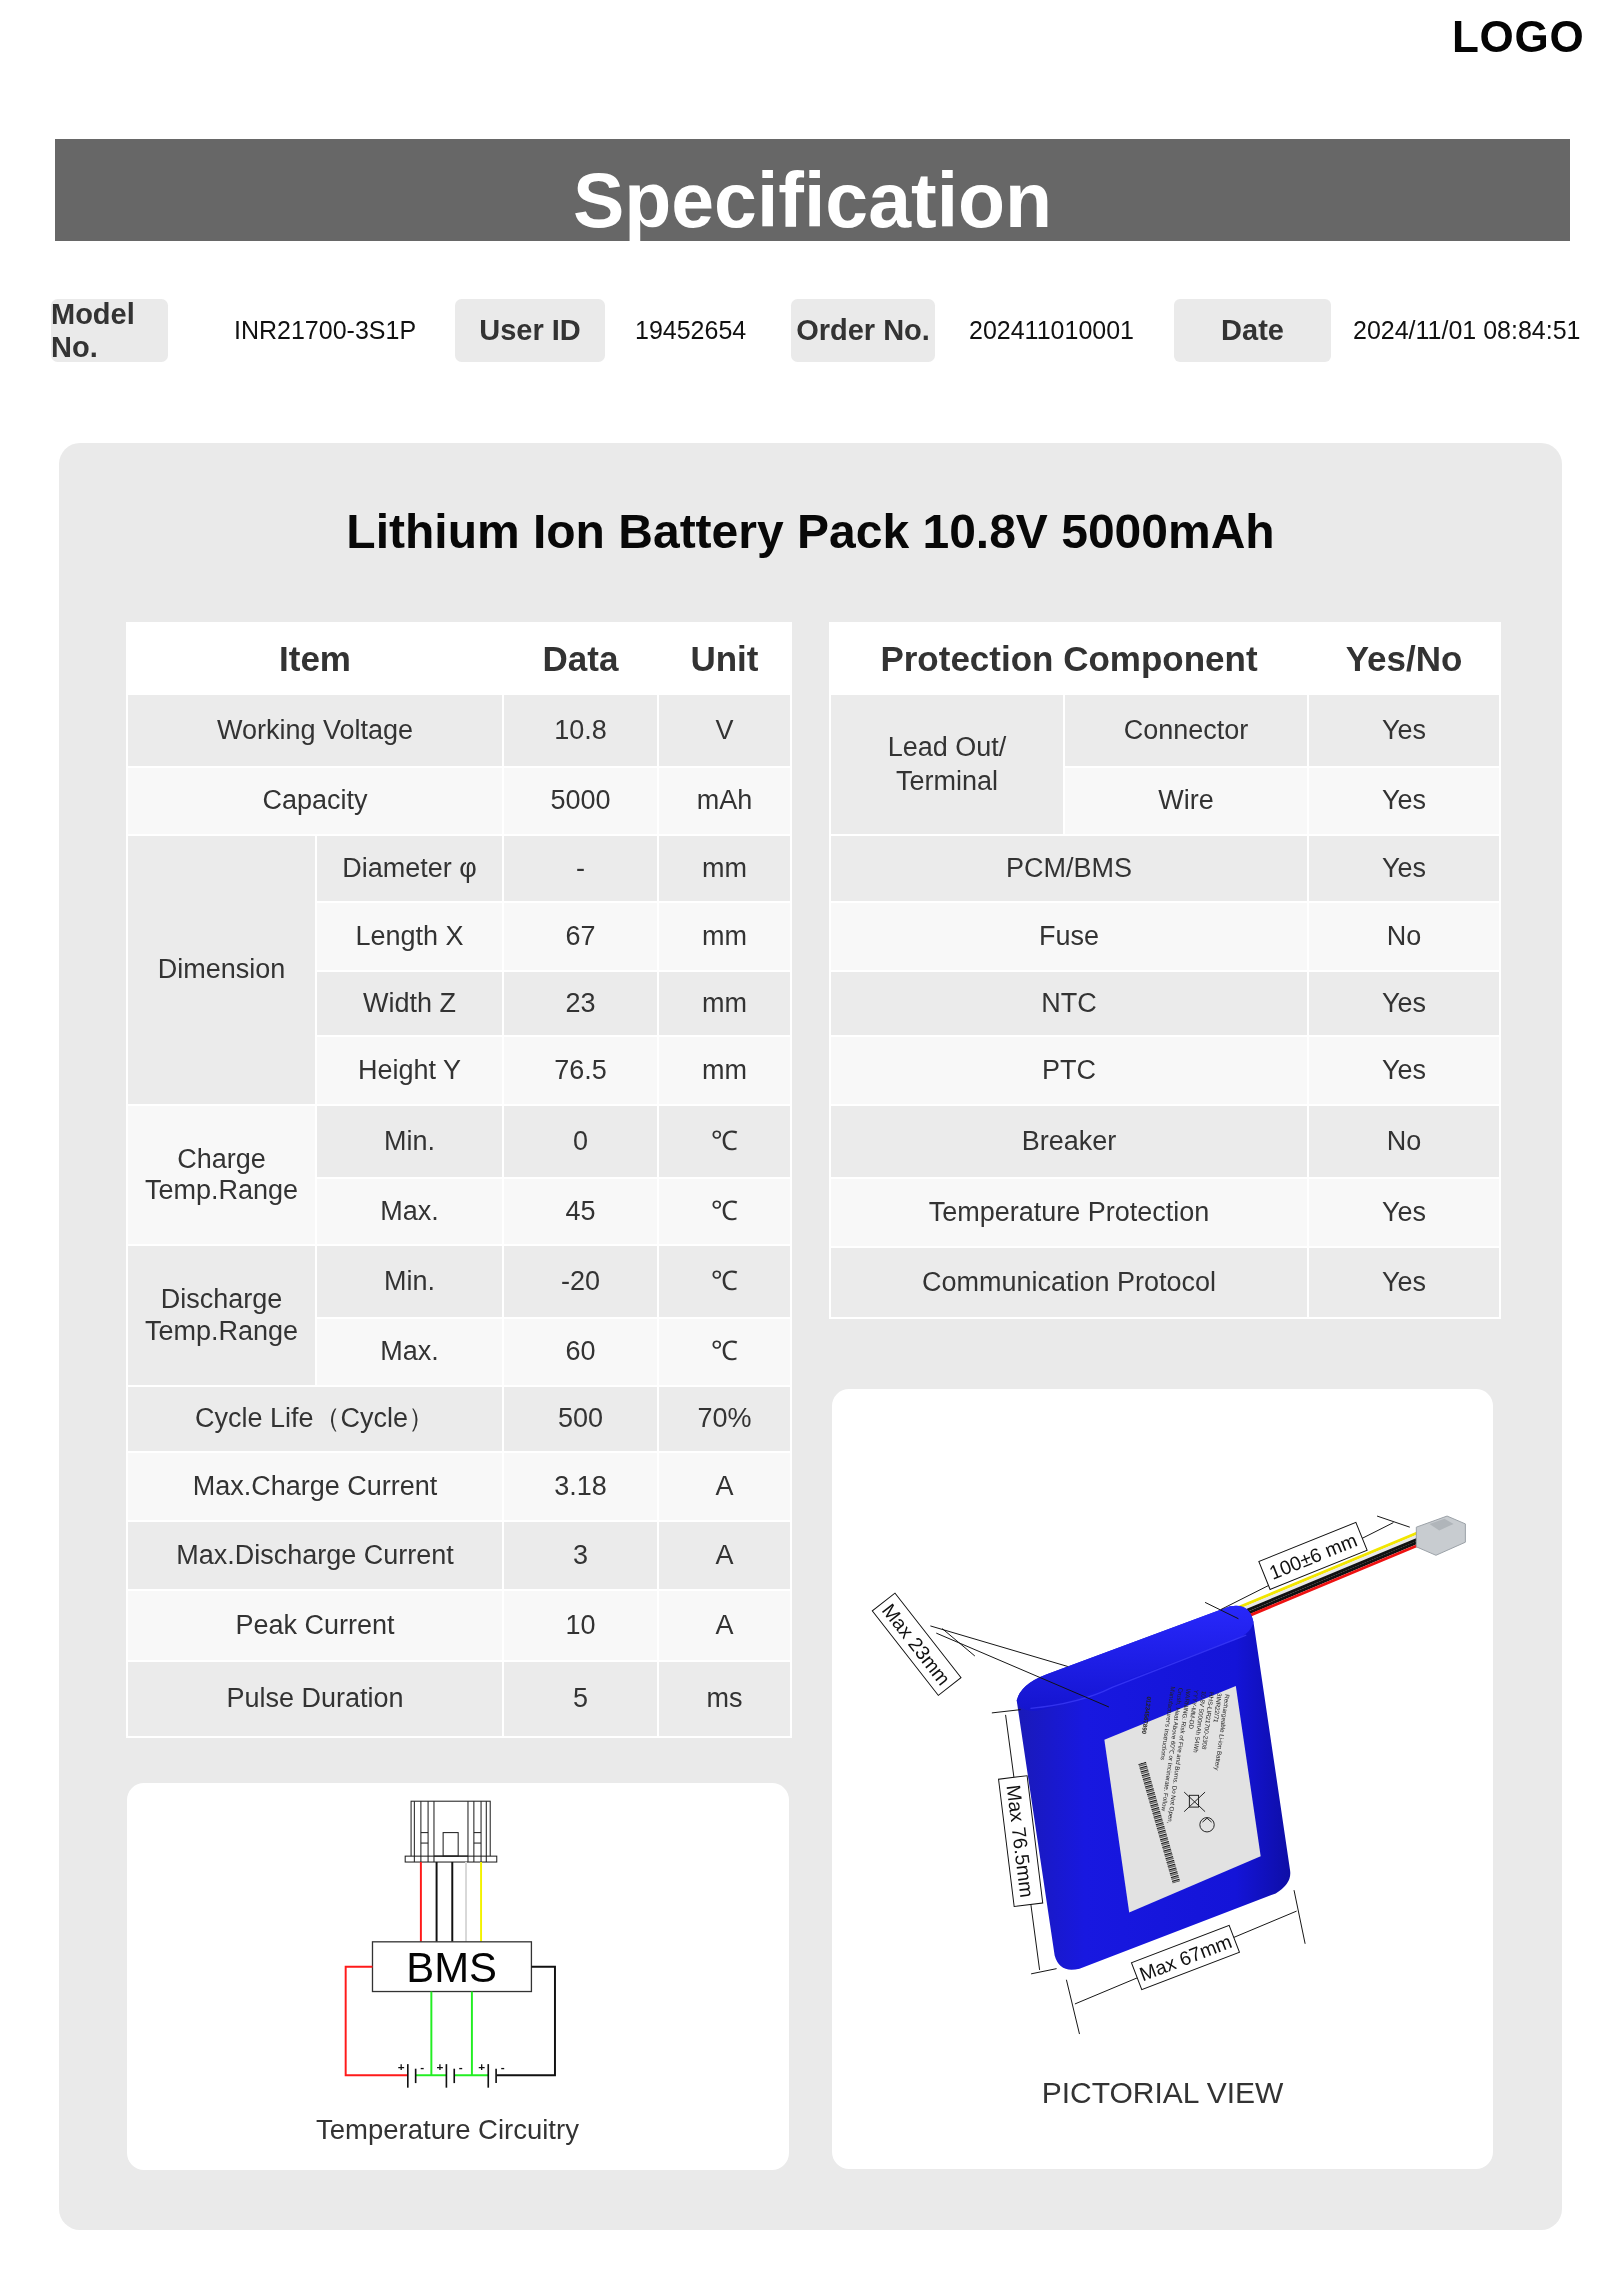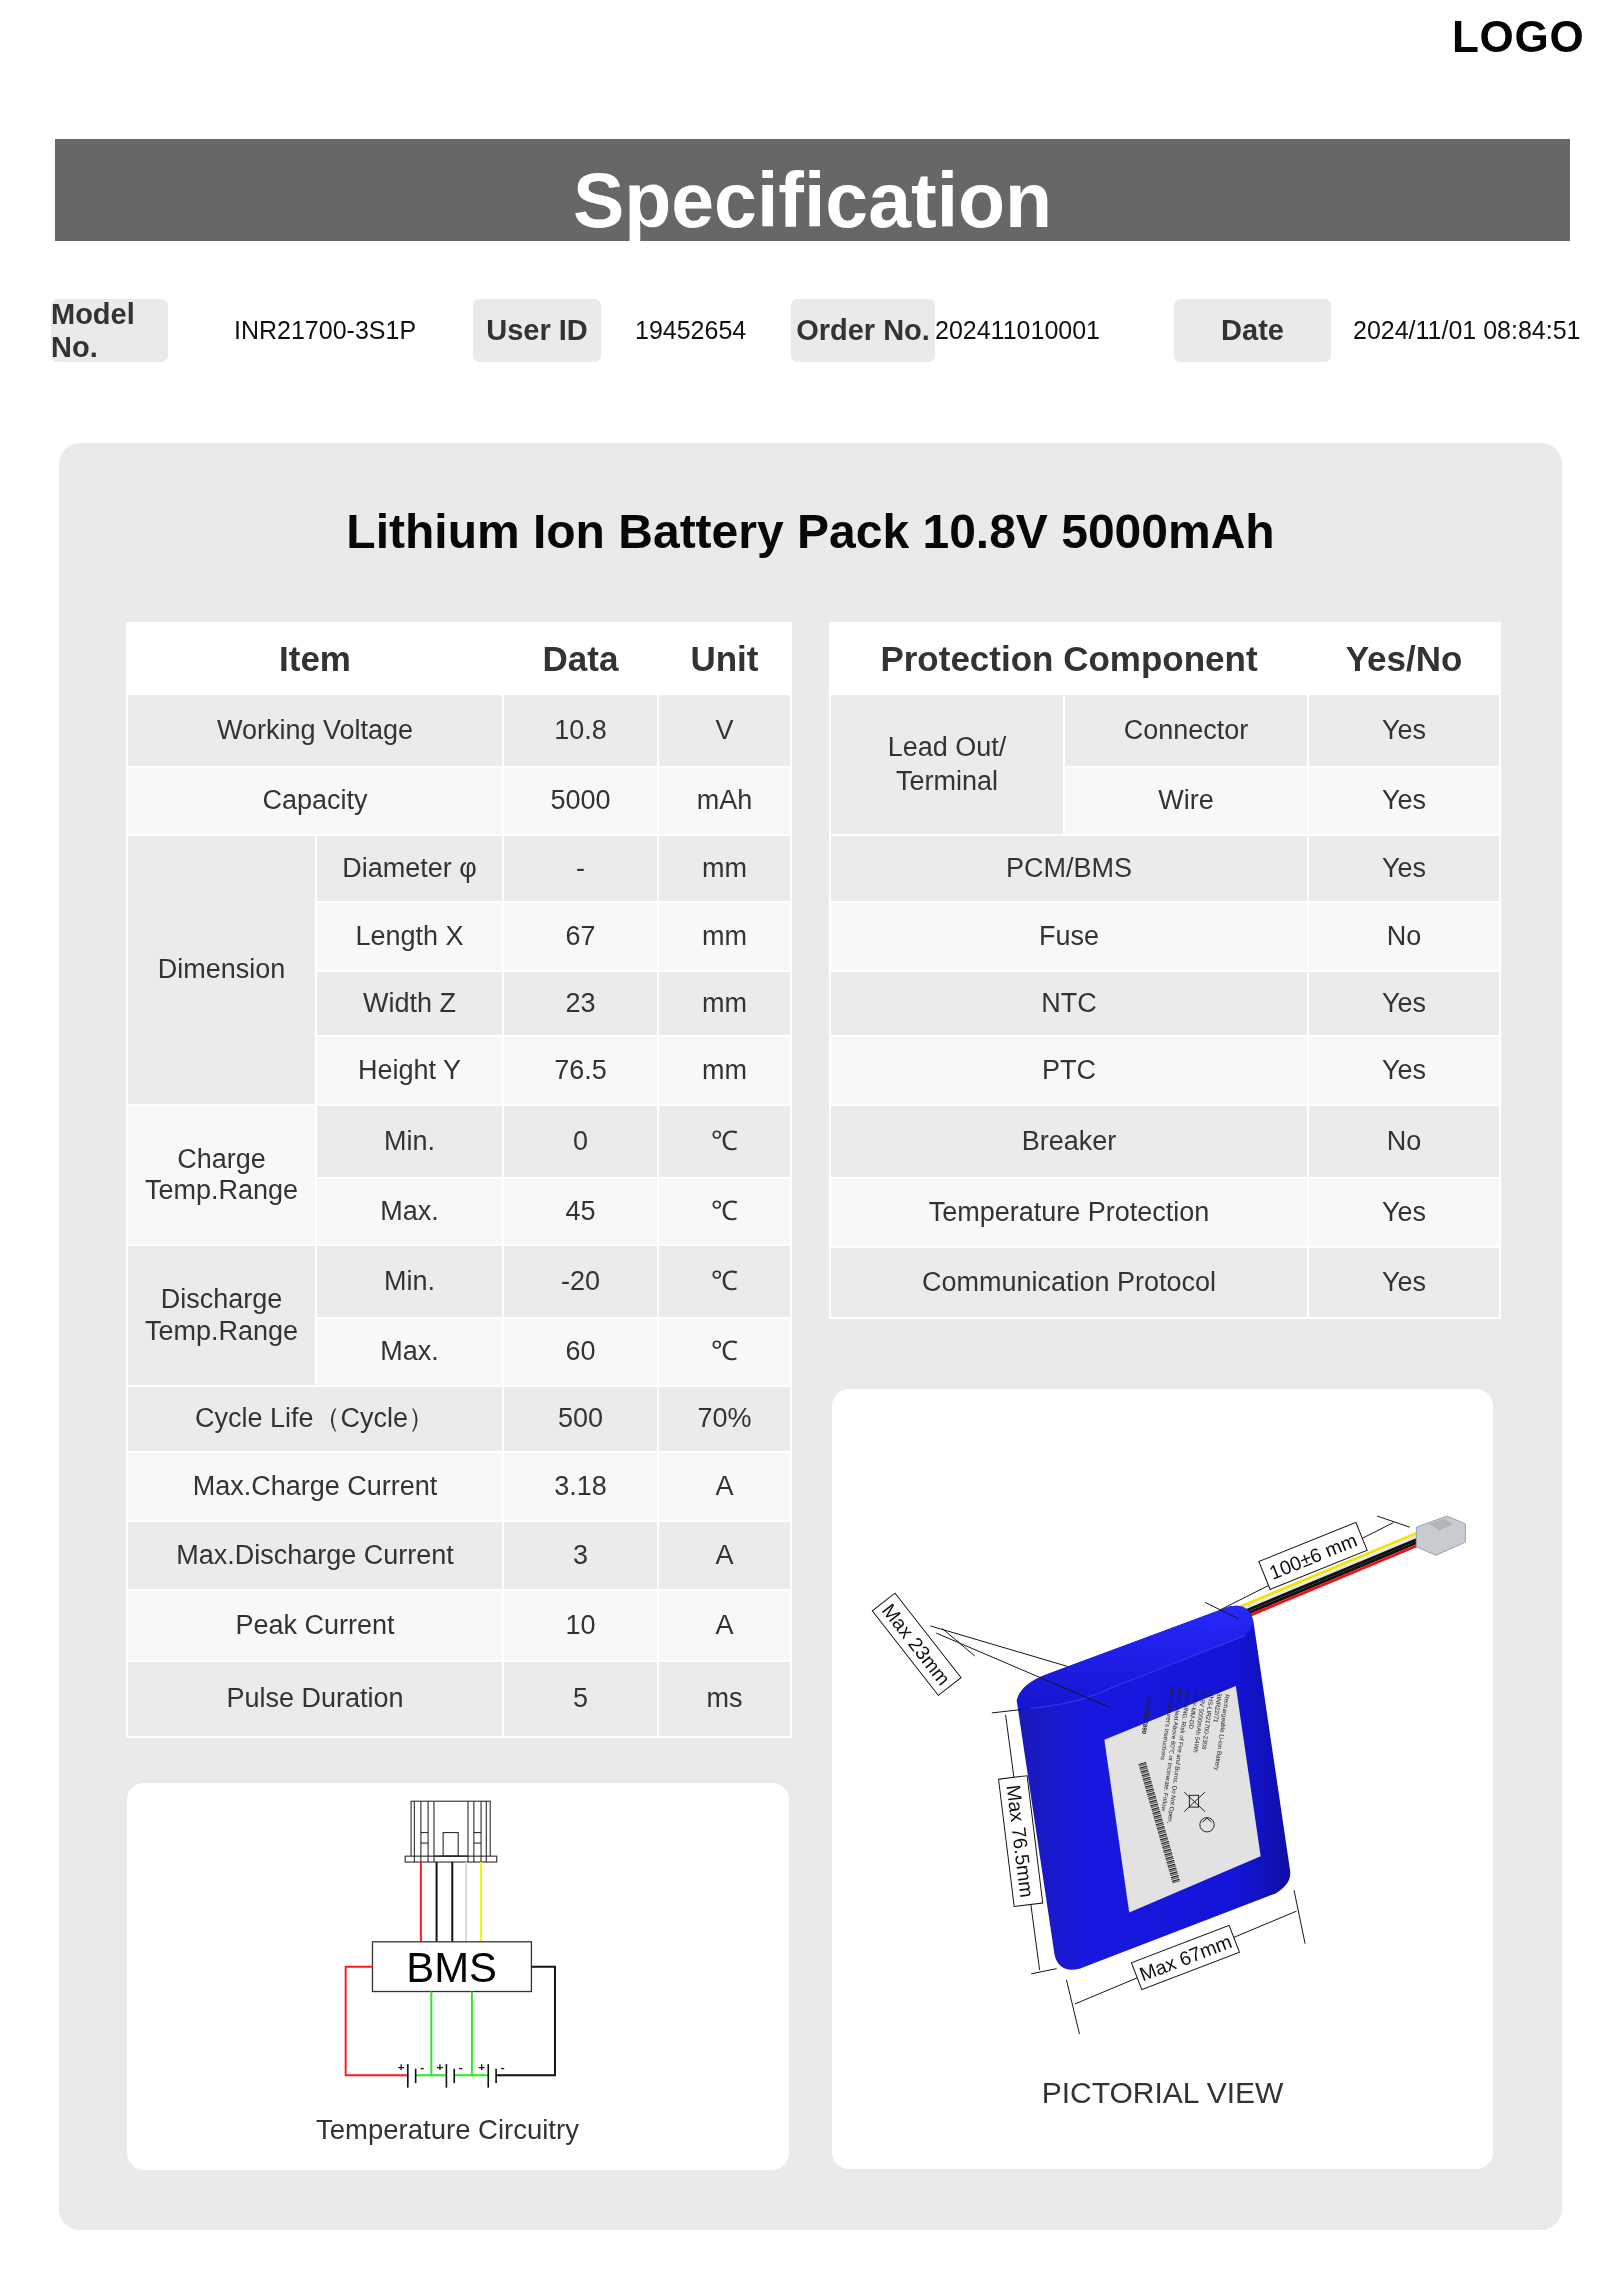--- a/index.html
+++ b/index.html
@@ -38,24 +38,24 @@
 </head>
 <body>
 
 <div class="abs logo">LOGO</div>
 <div class="abs banner">
   <span class="banner-title">Specification</span>
 </div>
 
 <div class="abs info-label" style="left:51px;width:117px;">Model No.</div>
 <div class="abs info-value" style="left:234px;">INR21700-3S1P</div>
-<div class="abs info-label" style="left:473px;width:128px;text-align:center;">User ID</div>
+<div class="abs info-label" style="left:455px;width:150px;text-align:center;">User ID</div>
 <div class="abs info-value" style="left:635px;">19452654</div>
 <div class="abs info-label" style="left:791px;width:144px;">Order No.</div>
-<div class="abs info-value" style="left:935px;">202411010001</div>
+<div class="abs info-value" style="left:969px;">202411010001</div>
 <div class="abs info-label" style="left:1174px;width:157px;border-radius:6px;">Date</div>
 <div class="abs info-value" style="left:1353px;">2024/11/01 08:84:51</div>
 
 <div class="abs card"></div>
 <div class="abs pack-title">Lithium Ion Battery Pack 10.8V 5000mAh</div>
 
 <div class="tbl-round" style="left:126px;top:622px;width:664px;height:19.6px;"></div>
 <table class="spec" id="left-table">
   <colgroup>
     <col style="width:189px">

